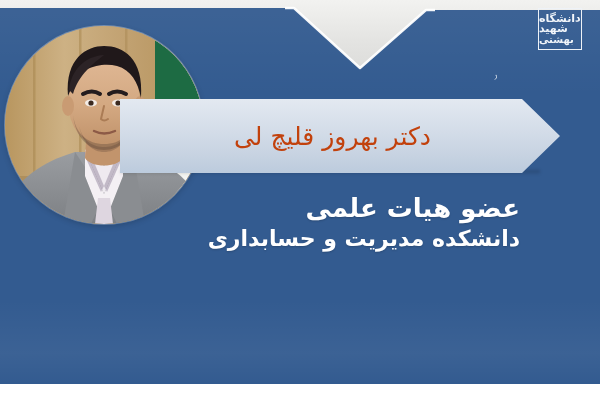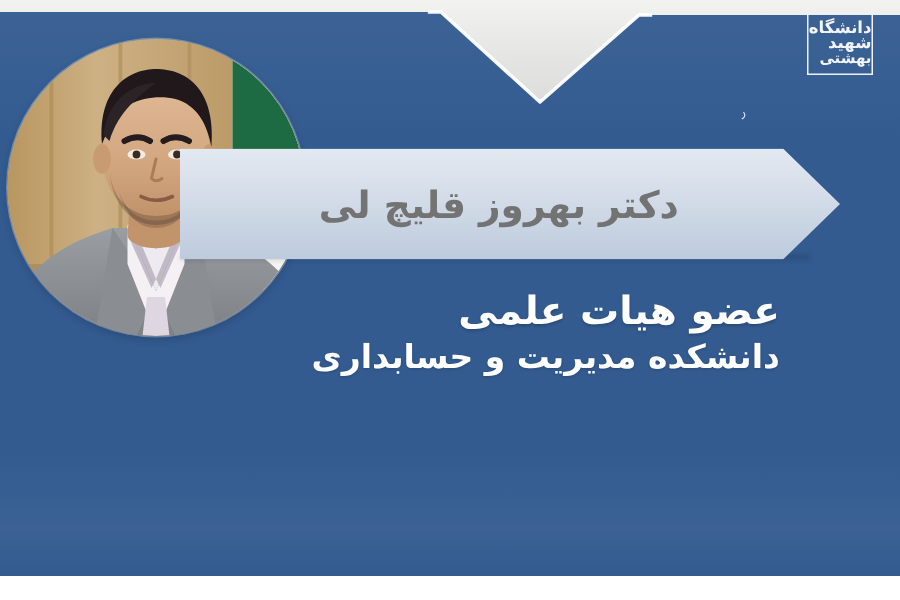--- a/index.html
+++ b/index.html
@@ -103,21 +103,21 @@
     width: 44px;
     height: 42px;
     border: 1.4px solid #eef2f7;
     box-sizing: border-box;
   }
   .logo-mark-inner {
     position: absolute;
     inset: 0;
     display: flex;
     flex-direction: column;
-    align-items: flex-start;
+    align-items: flex-end;
     justify-content: center;
     line-height: 0.92;
     color: #f1f5fa;
     font-family: "DejaVu Sans", "Liberation Sans", sans-serif;
     font-weight: bold;
     direction: rtl;
   }
   .logo-line-1 { font-size: 11px; letter-spacing: -0.5px; }
   .logo-line-2 { font-size: 11px; letter-spacing: -0.5px; }
   .logo-line-3 { font-size: 10px; letter-spacing: -0.5px; }
@@ -178,23 +178,23 @@
   .ribbon-name {
     position: absolute;
     left: 200px;
     top: 105px;
     width: 265px;
     height: 62px;
     display: flex;
     align-items: center;
     justify-content: center;
     direction: rtl;
-    color: #737373;
+    color: #c2410c;
     font-size: 25px;
-    font-weight: bold;
+    font-weight: normal;
     letter-spacing: -0.3px;
     white-space: nowrap;
     text-align: right;
   }
 
   
   .subtitle {
     position: absolute;
     left: 190px;
     top: 192px;

